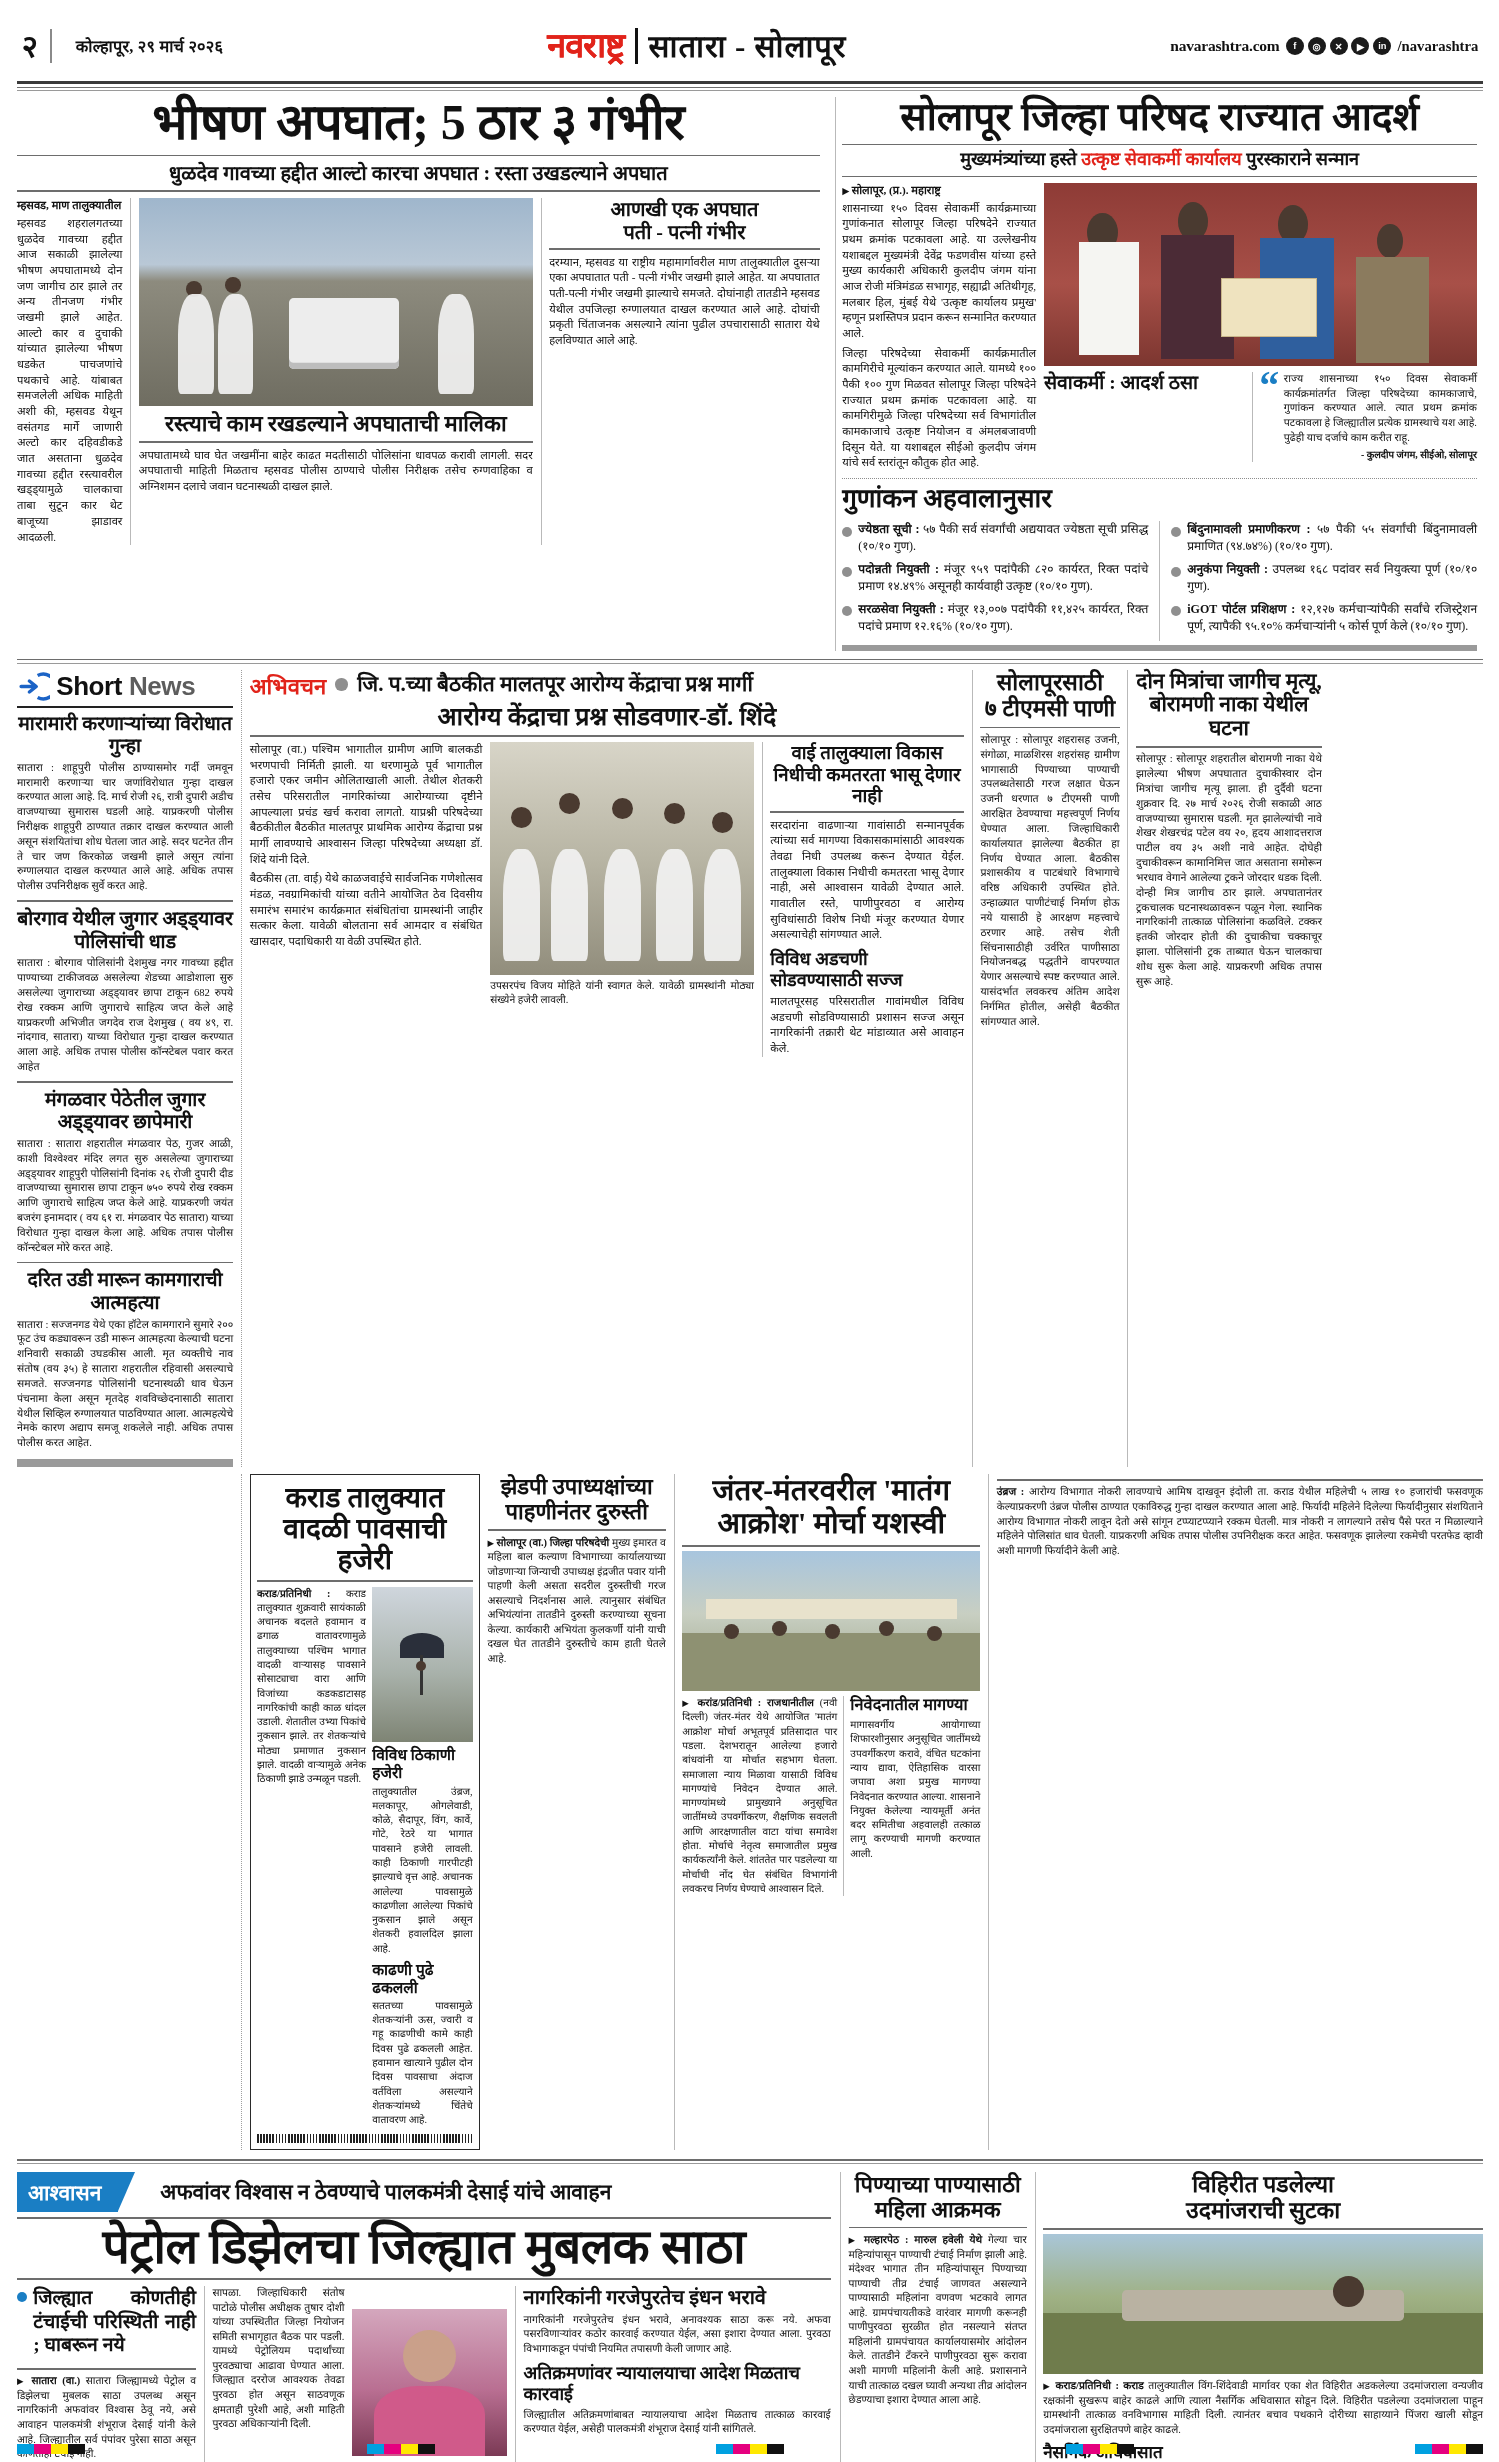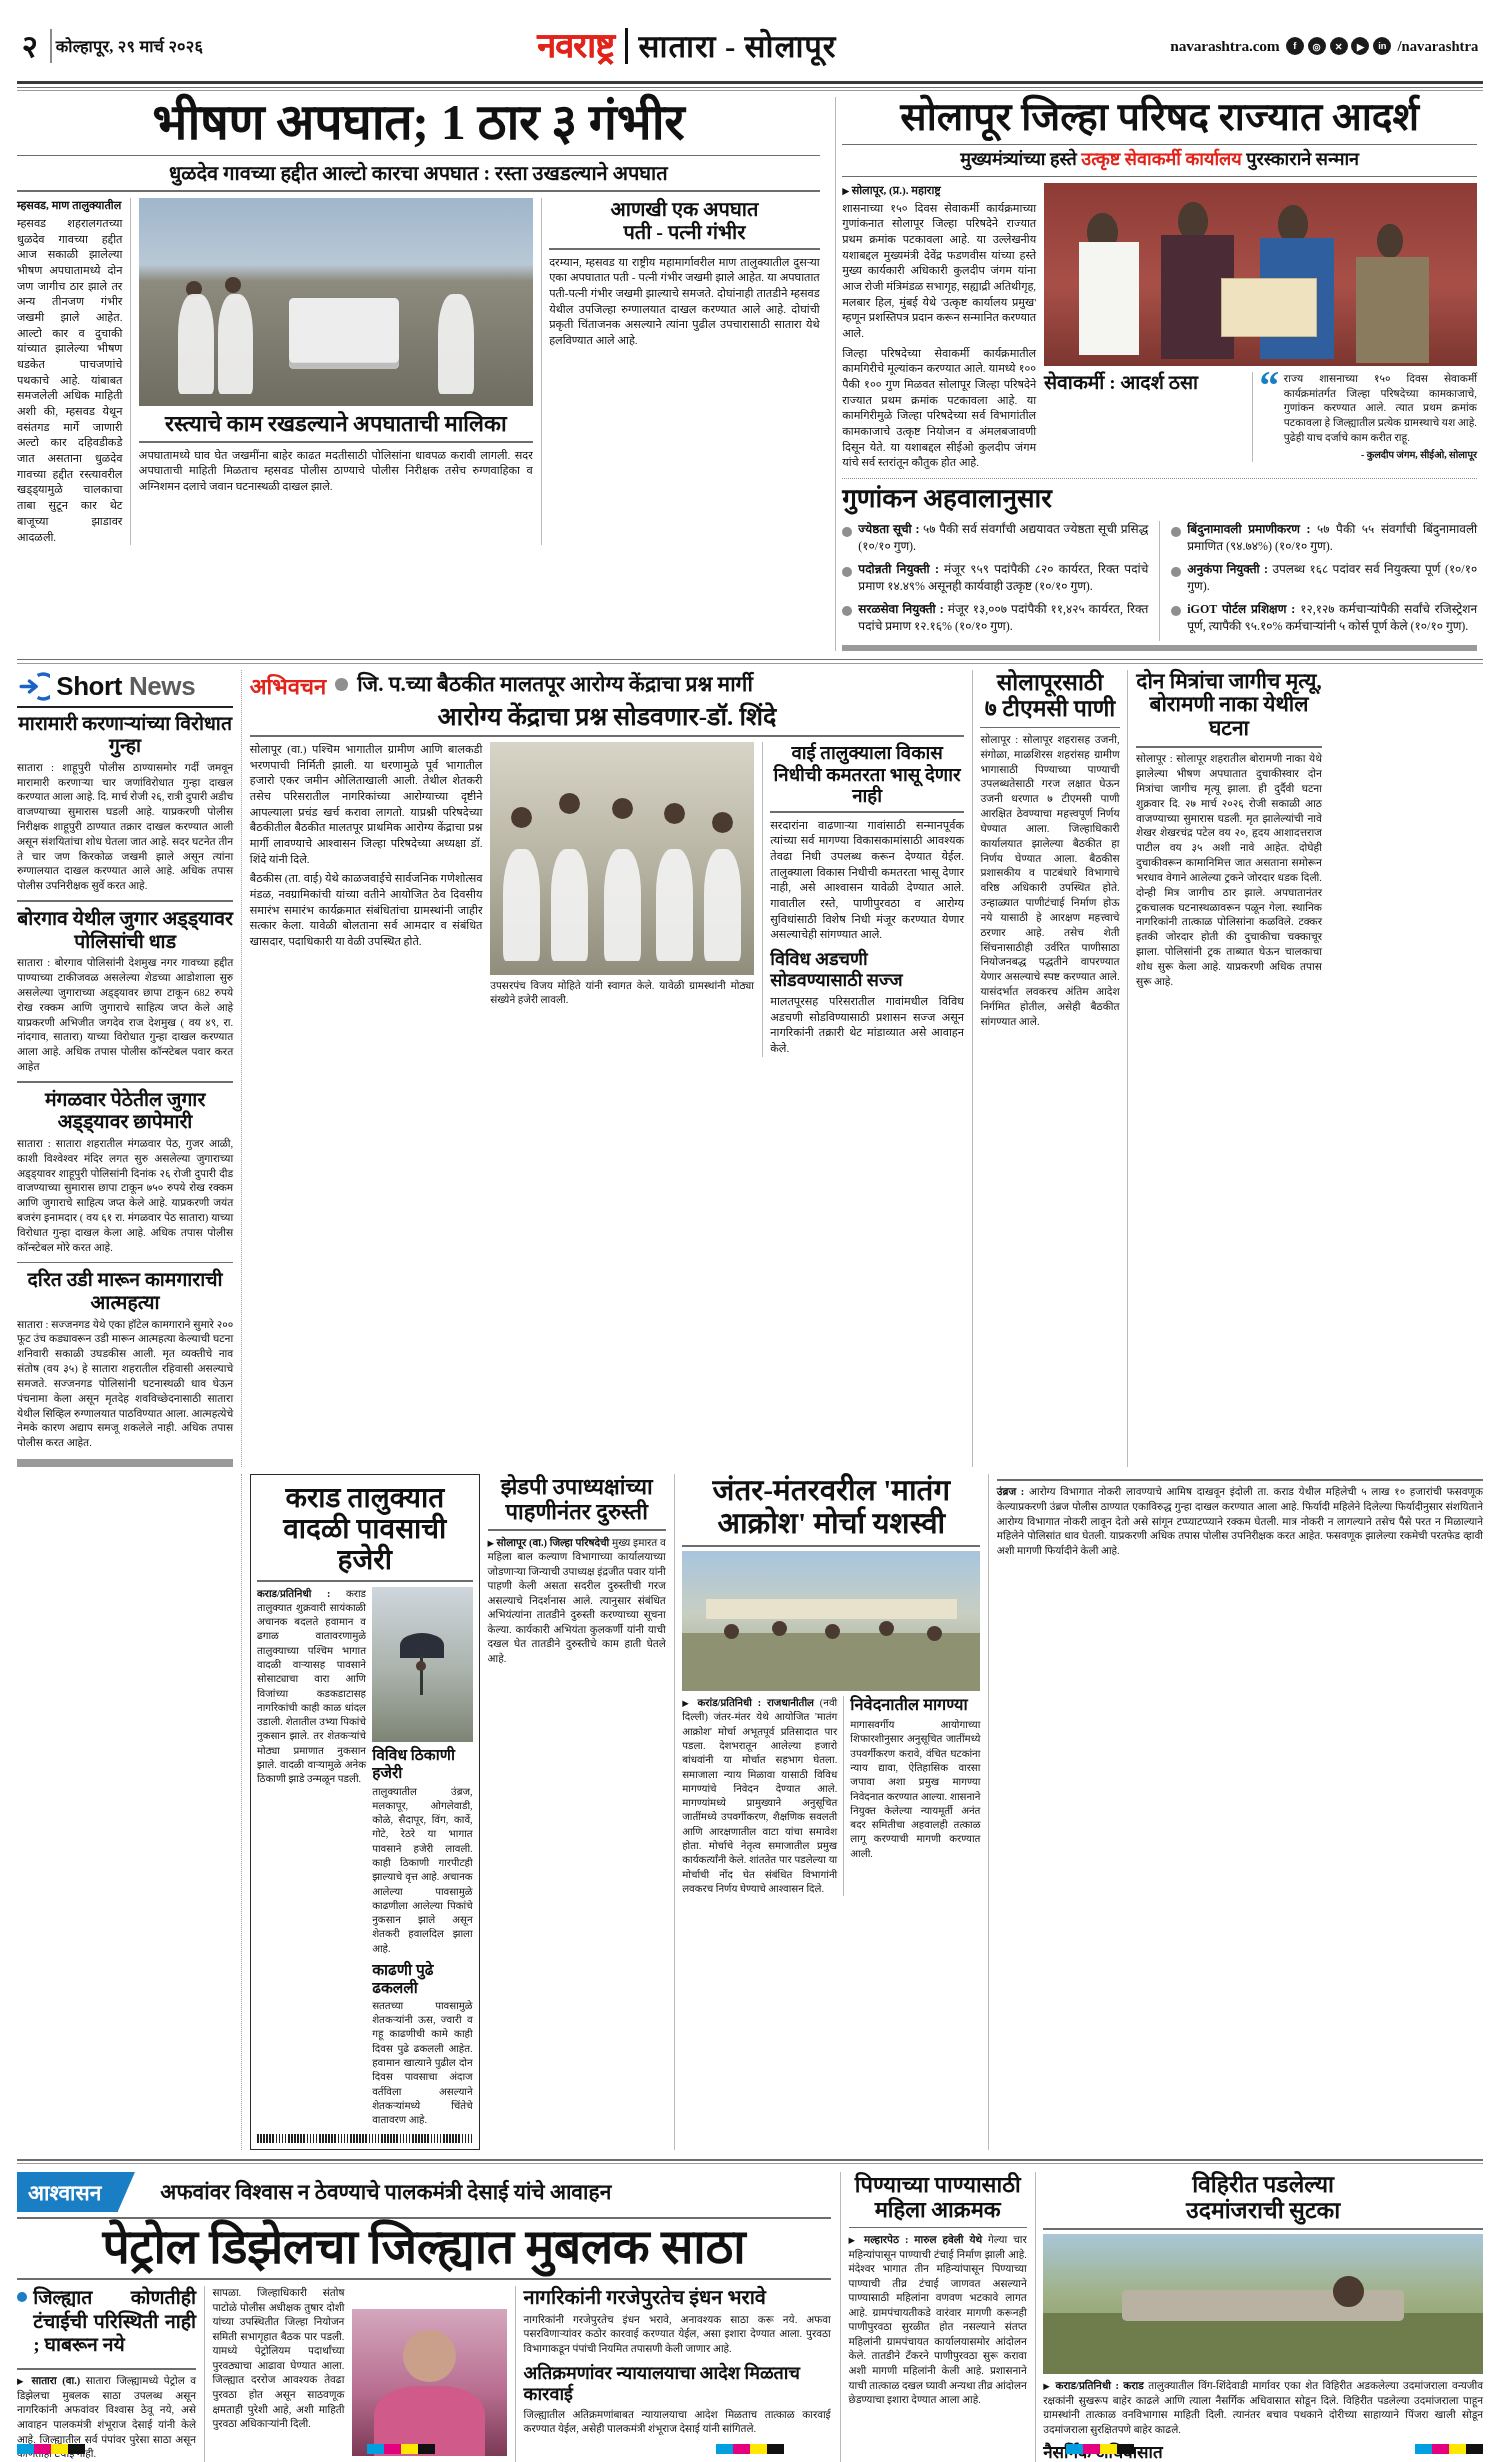--- a/index.html
+++ b/index.html
@@ -9,21 +9,21 @@
     color: #111;
   }
   body { width: 1500px; height: 2462px; position: relative; overflow: hidden; }
 
   .page { width: 1500px; height: 2462px; padding: 14px 17px 7.8px 17px; position: relative; }
 
   
   .masthead { display: flex; align-items: center; height: 61px; padding: 3.1px 4.7px 0 4.7px; }
   .mh-page-num { font-size: 31px; font-weight: 700; line-height: 1; padding-right: 12.4px; font-family: "Liberation Serif", serif; }
   .mh-divider { width: 1.6px; height: 34px; background: #8a8a8a; }
-  .mh-date { font-size: 16.3px; font-weight: 600; padding-left: 4px; letter-spacing: 0.2px; }
+  .mh-date { font-size: 16.3px; font-weight: 600; padding-left: 24px; letter-spacing: 0.2px; }
   .mh-center { flex: 1; display: flex; align-items: center; justify-content: center; gap: 11px; }
   .mh-logo { color: #e1231a; font-size: 34px; font-weight: 800; letter-spacing: -0.8px; line-height: 1;
              text-shadow: 0 0 0 #e1231a; font-family: "Liberation Serif", serif; }
   .mh-bar { width: 2.3px; height: 36px; background: #111; }
   .mh-edition { font-size: 31px; font-weight: 800; line-height: 1; letter-spacing: 0.8px; }
   .mh-right { display: flex; align-items: center; gap: 6.2px; }
   .mh-site { font-size: 15.5px; font-weight: 600; letter-spacing: -0.2px; }
   .social { display: flex; gap: 3.9px; }
   .sbtn { width: 18px; height: 18px; border-radius: 50%; background: #1b1b1b; color: #fff;
           font-size: 9.3px; font-weight: 700; display: flex; align-items: center; justify-content: center;
@@ -123,21 +123,21 @@
       <div class="mh-handle">/navarashtra</div>
     </div>
   </div>
   <div class="rule-thick"></div>
   <div class="rule-thin"></div>
   <div class="rule-thin2"></div>
 
   <div class="row" style="margin-top:6.2px;">
 
     <div class="col" style="width:812px; padding-right:9.3px;">
-      <div class="hd-xxl center">भीषण अपघात; 1 ठार ३ गंभीर</div>
+      <div class="hd-xxl center">भीषण अपघात; 5 ठार ३ गंभीर</div>
       <div class="rule-thin" style="margin:6.2px 0 4.7px;"></div>
       <div class="sub-b center" style="font-size:20px;">धुळदेव गावच्या हद्दीत आल्टो कारचा अपघात : रस्ता उखडल्याने अपघात</div>
       <div class="rule-thin" style="margin:5.4px 0 6.2px;"></div>
 
       <div class="row" style="gap:7.8px;">
         <div class="col" style="width:106px;">
           <div class="body-s">
             <b style="font-weight:800">म्हसवड, माण तालुक्यातील</b>
           </div>
           <div class="body-s" style="margin-top:2.3px;">म्हसवड शहरालगतच्या धुळदेव गावच्या हद्दीत आज सकाळी झालेल्या भीषण अपघातामध्ये दोन जण जागीच ठार झाले तर अन्य तीनजण गंभीर जखमी झाले आहेत. आल्टो कार व दुचाकी यांच्यात झालेल्या भीषण धडकेत पाचजणांचे पथकाचे आहे. यांबाबत समजलेली अधिक माहिती अशी की, म्हसवड येथून वसंतगड मार्गे जाणारी अल्टो कार दहिवडीकडे जात असताना धुळदेव गावच्या हद्दीत रस्त्यावरील खड्ड्यामुळे चालकाचा ताबा सुटून कार थेट बाजूच्या झाडावर आदळली.</div>

